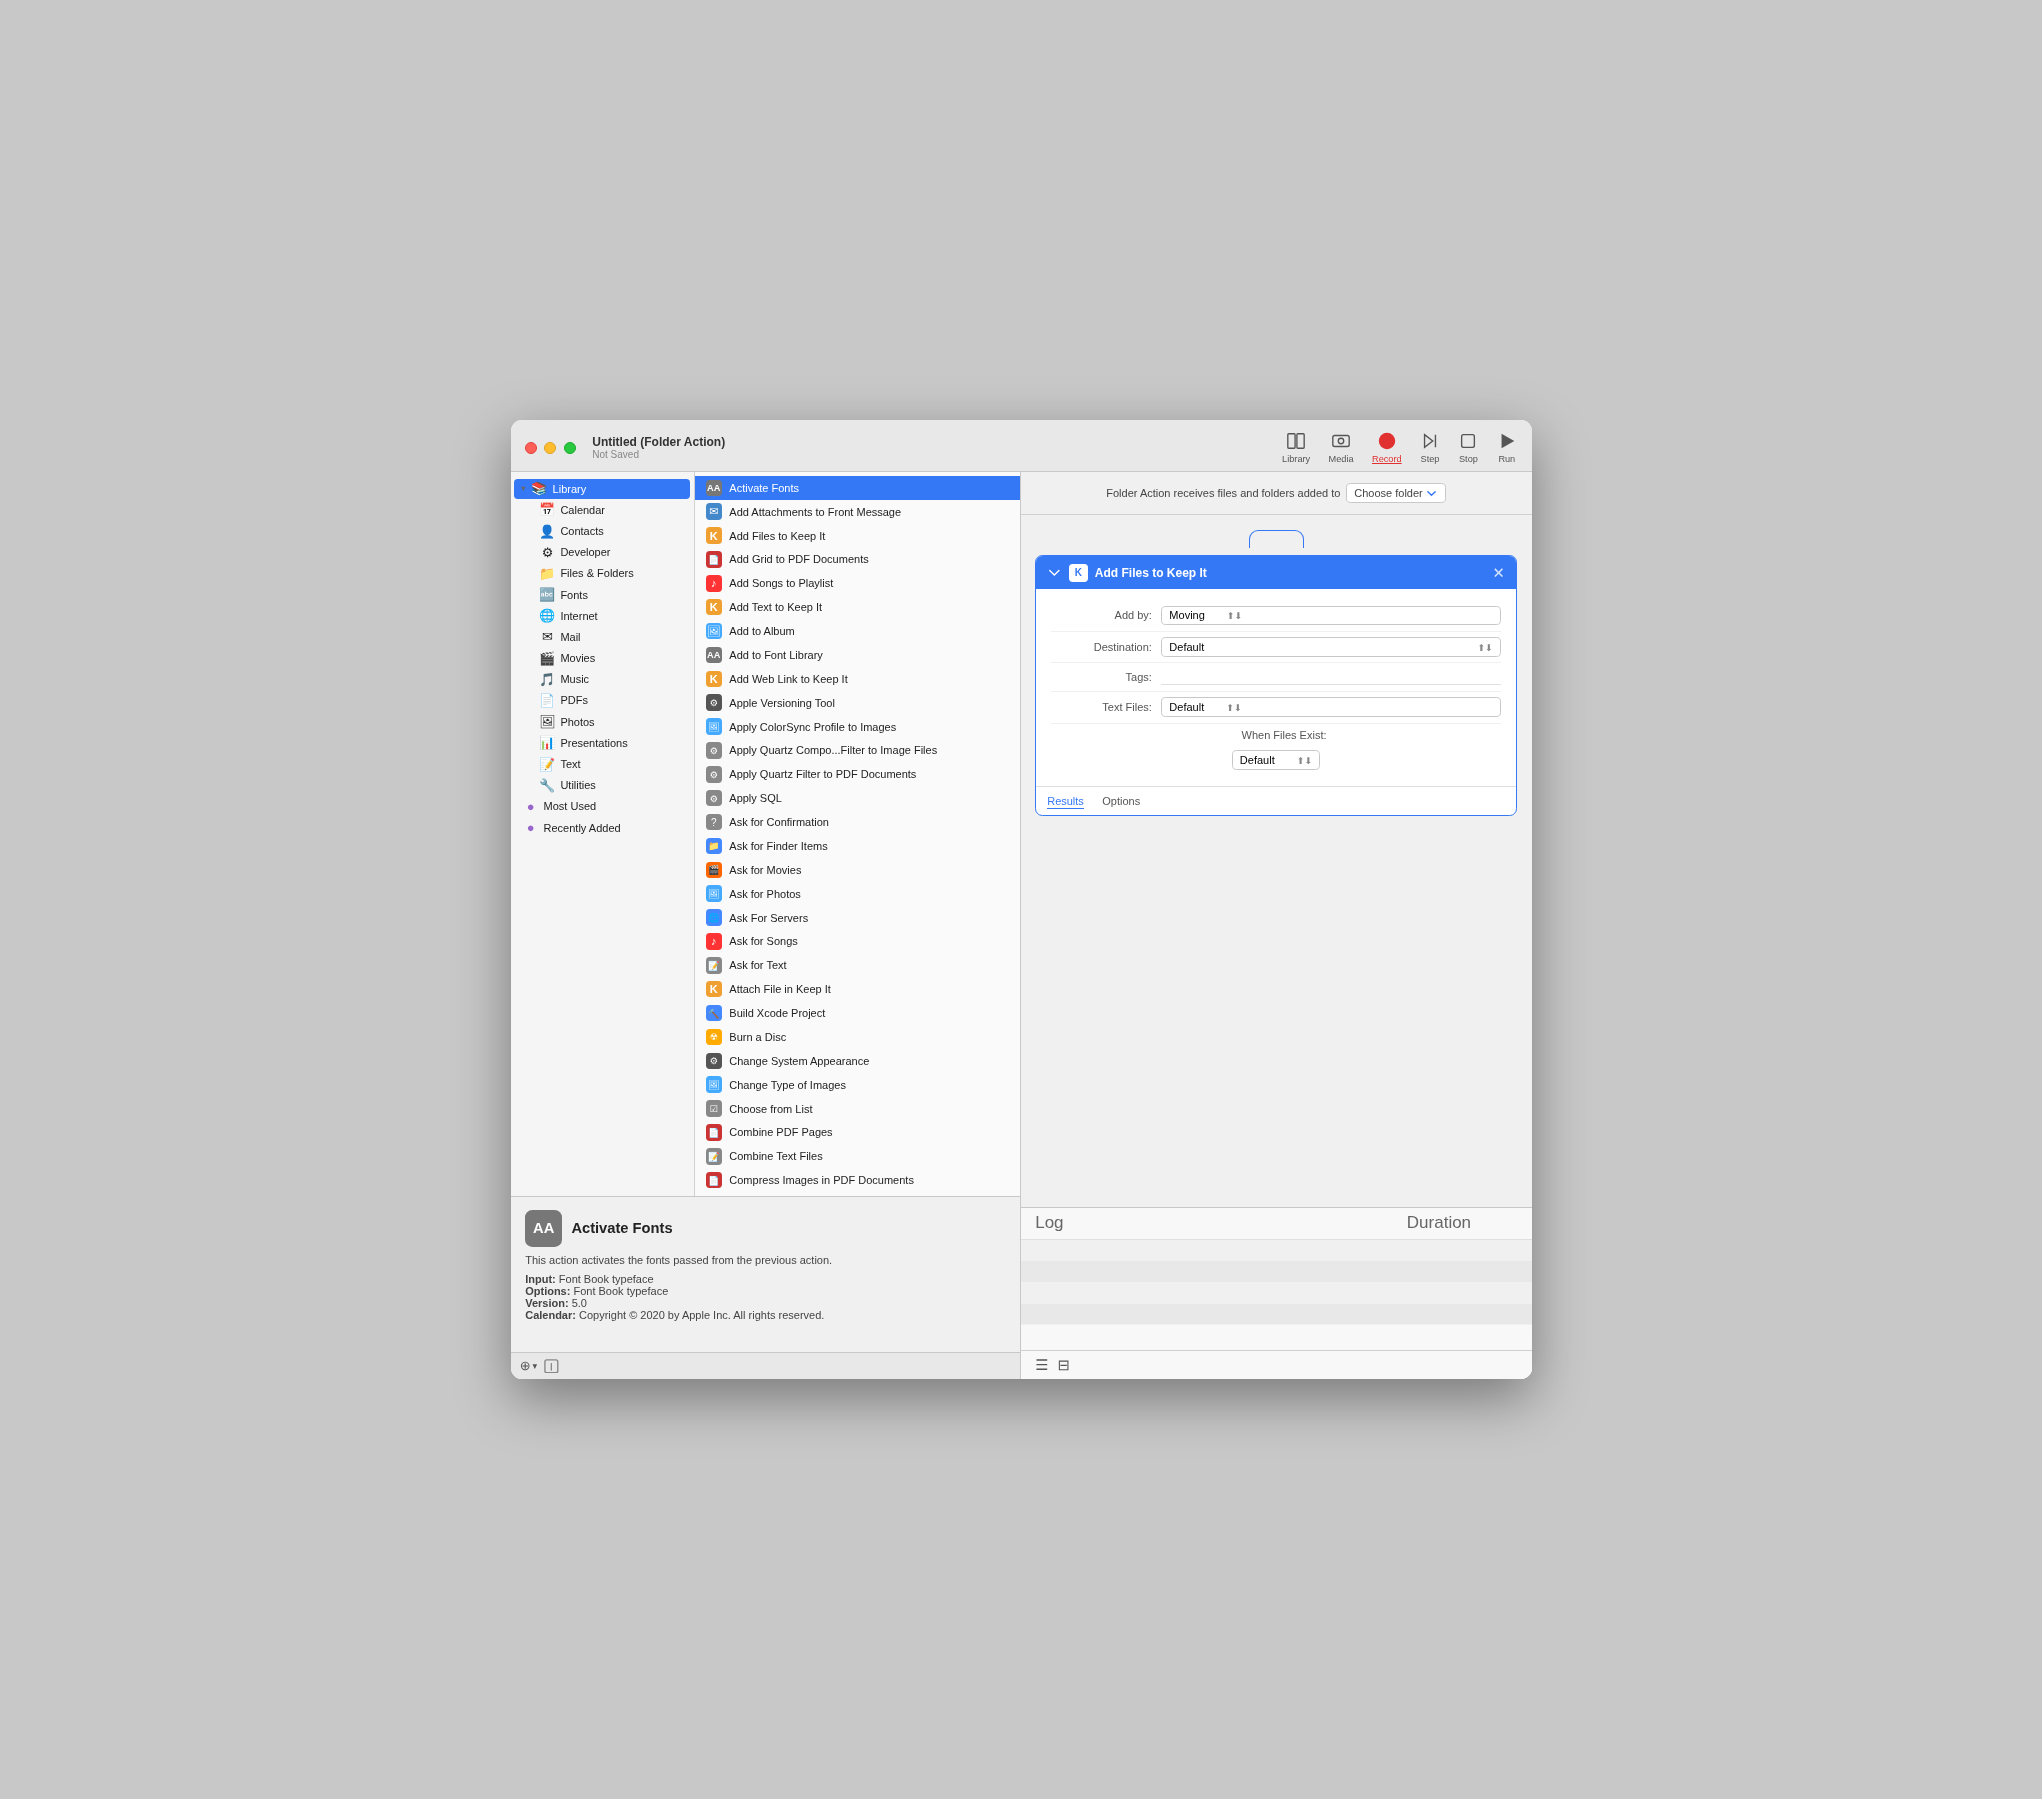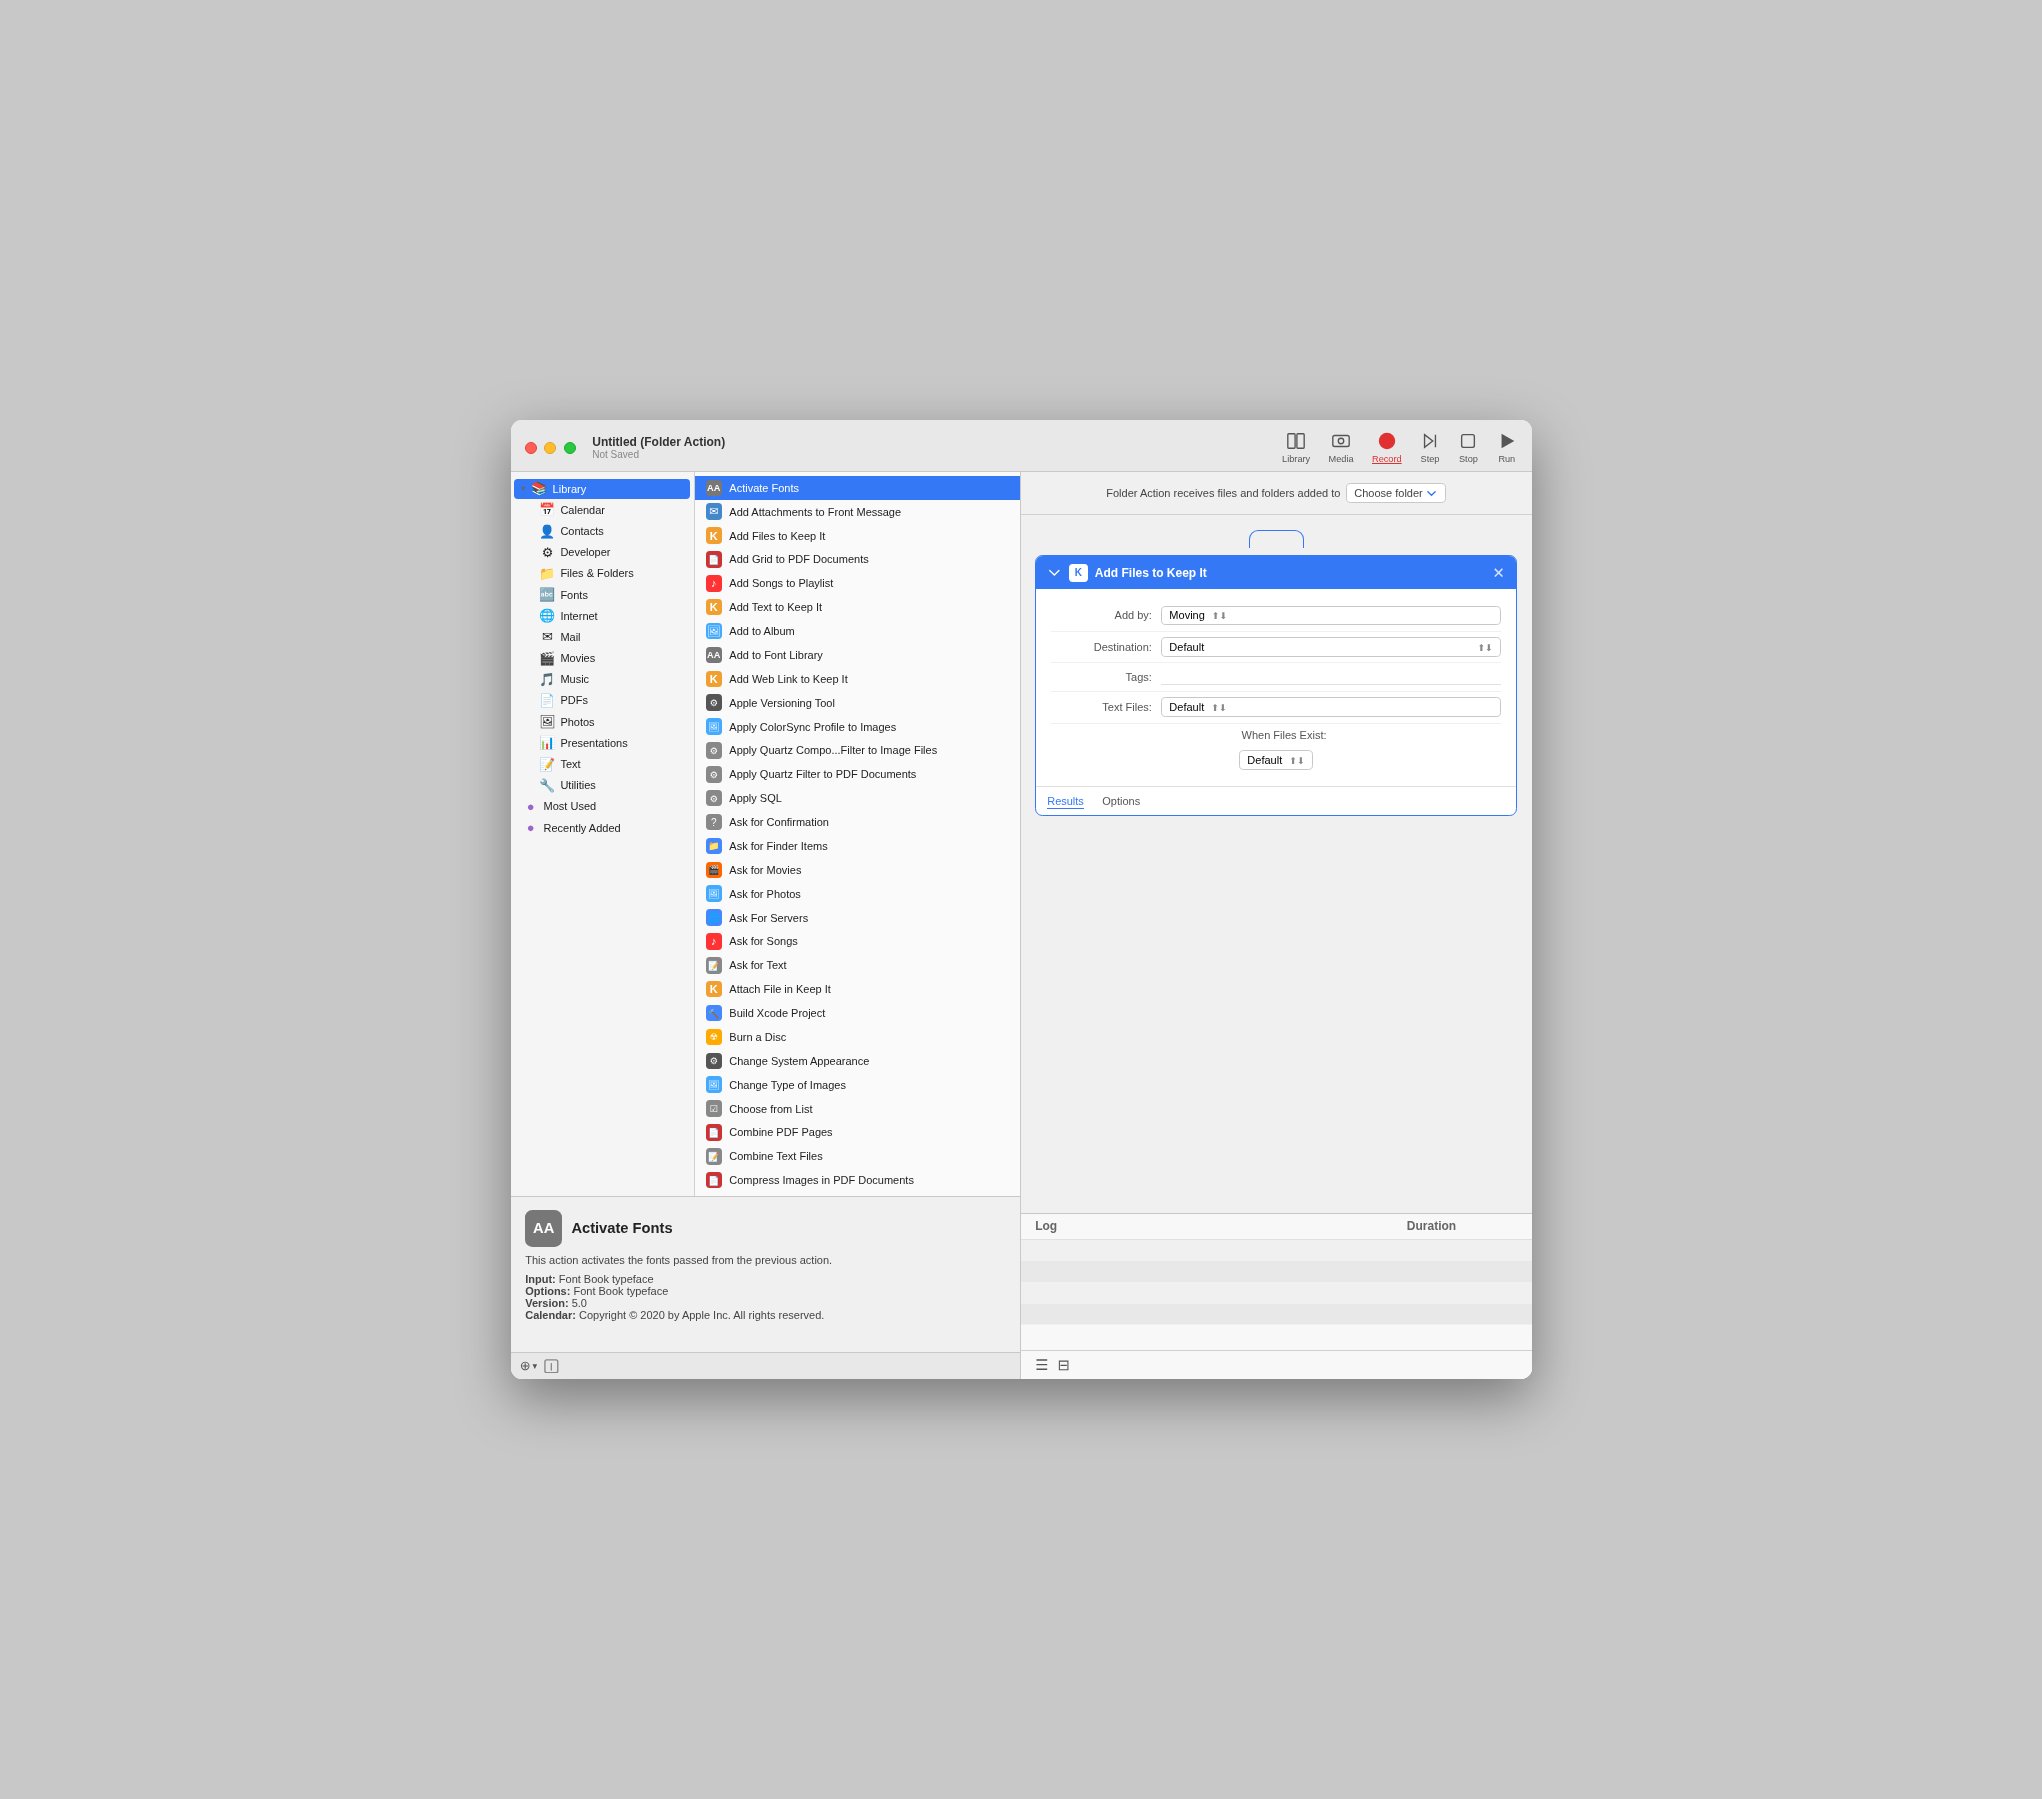--- a/index.html
+++ b/index.html
@@ -372,21 +372,21 @@
     }
     .select-btn {
       display: flex;
       align-items: center;
       background: white;
       border: 0.9px solid #c8c8c8;
       border-radius: 4.6px;
       padding: 2.8px 7.3px;
       font-size: 11px;
       cursor: pointer;
-      gap: 7px;
+      gap: 22px;
     }
     .select-btn .arrow { font-size: 9.2px; color: #888; }
     .text-input-field {
       width: 100%;
       border: none;
       border-bottom: 0.9px solid #e0e0e0;
       outline: none;
       font-size: 11px;
       padding: 1.8px 3.7px;
       background: transparent;
@@ -413,23 +413,23 @@
       border-top: 0.9px solid #c8c8c8;
       background: #f8f8f8;
     }
     .log-header {
       display: flex;
       padding: 5.5px 14.7px;
       border-bottom: 0.9px solid #e0e0e0;
       gap: 0;
     }
     .log-col {
-      font-size: 12px;
+      font-size: 17px;
       color: #666;
-      font-weight: 700;
+      font-weight: 400;
     }
     .log-col.log { flex: 1; }
     .log-col.duration { width: 110px; }
     .log-rows {
       min-height: 110px;
     }
     .log-row {
       display: flex;
       padding: 3.7px 14.7px;
       border-bottom: 0.9px solid #f0f0f0;

